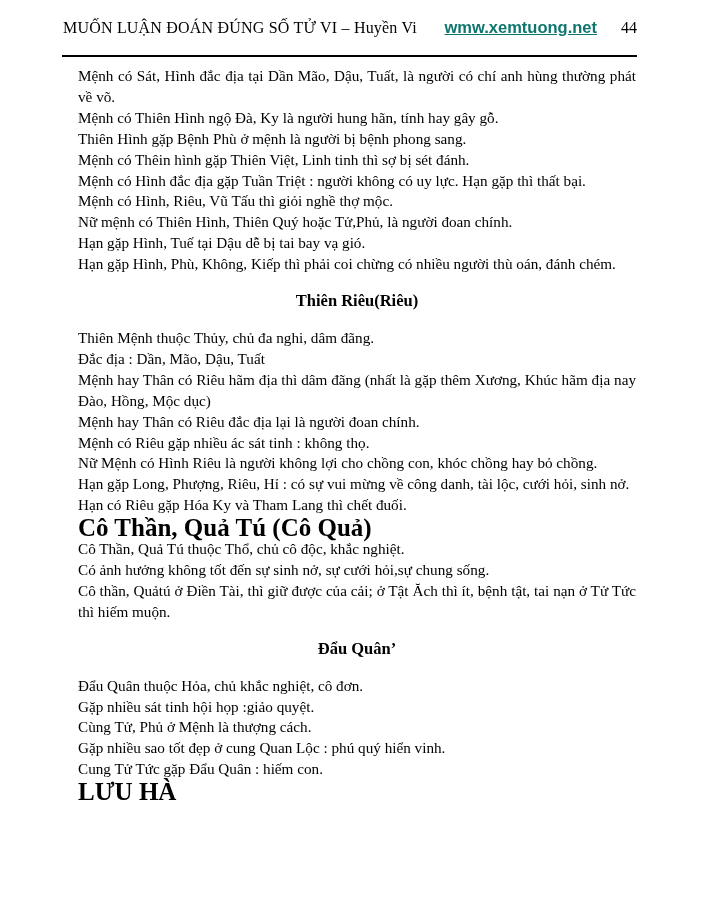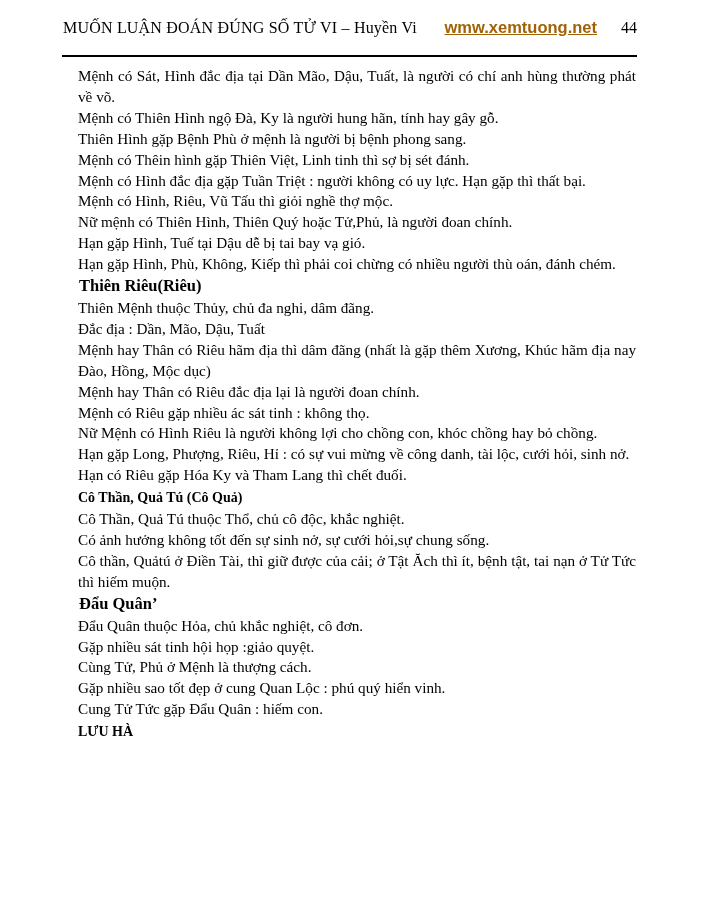--- a/index.html
+++ b/index.html
@@ -57,42 +57,42 @@
     top: 66px;
     width: 558px;
     text-align: justify;
   }
   .doc-body p.p {
     margin: 0;
     font-size: 15.2px;
     line-height: 20.9px;
   }
   .doc-body h3.h-small {
-    margin: 1px;
+    margin: 16px;
     font-size: 16.5px;
     line-height: 20.9px;
     font-weight: bold;
-    text-align: left;
+    text-align: center;
   }
   .doc-body h2.h-large {
     margin: 0;
-    font-size: 14px;
+    font-size: 25px;
     line-height: 23px;
     font-weight: bold;
     text-align: left;
   }
 </style>
 </head>
 <body>
 
 <div class="page">
 
   <div class="header">
     <div class="header-title">MUỐN LUẬN ĐOÁN ĐÚNG SỐ TỬ VI – Huyền Vi</div>
-    <a class="header-link" style="color: #a16207;">wmw.xemtuong.net</a>
+    <a class="header-link" style="color: #0f766e;">wmw.xemtuong.net</a>
     <div class="header-page-number">44</div>
   </div>
 
   <div class="header-rule"></div>
 
   <div class="doc-body">
       <p class="p">Mệnh có Sát, Hình đắc địa tại Dần Mão, Dậu, Tuất, là người có chí anh hùng thường phát về võ.</p>
       <p class="p">Mệnh có Thiên Hình ngộ Đà, Ky là người hung hãn, tính hay gây gỗ.</p>
       <p class="p">Thiên Hình gặp Bệnh Phù ở mệnh là người bị bệnh phong sang.</p>
       <p class="p">Mệnh có Thêin hình gặp Thiên Việt, Linh tinh thì sợ bị sét đánh.</p>

